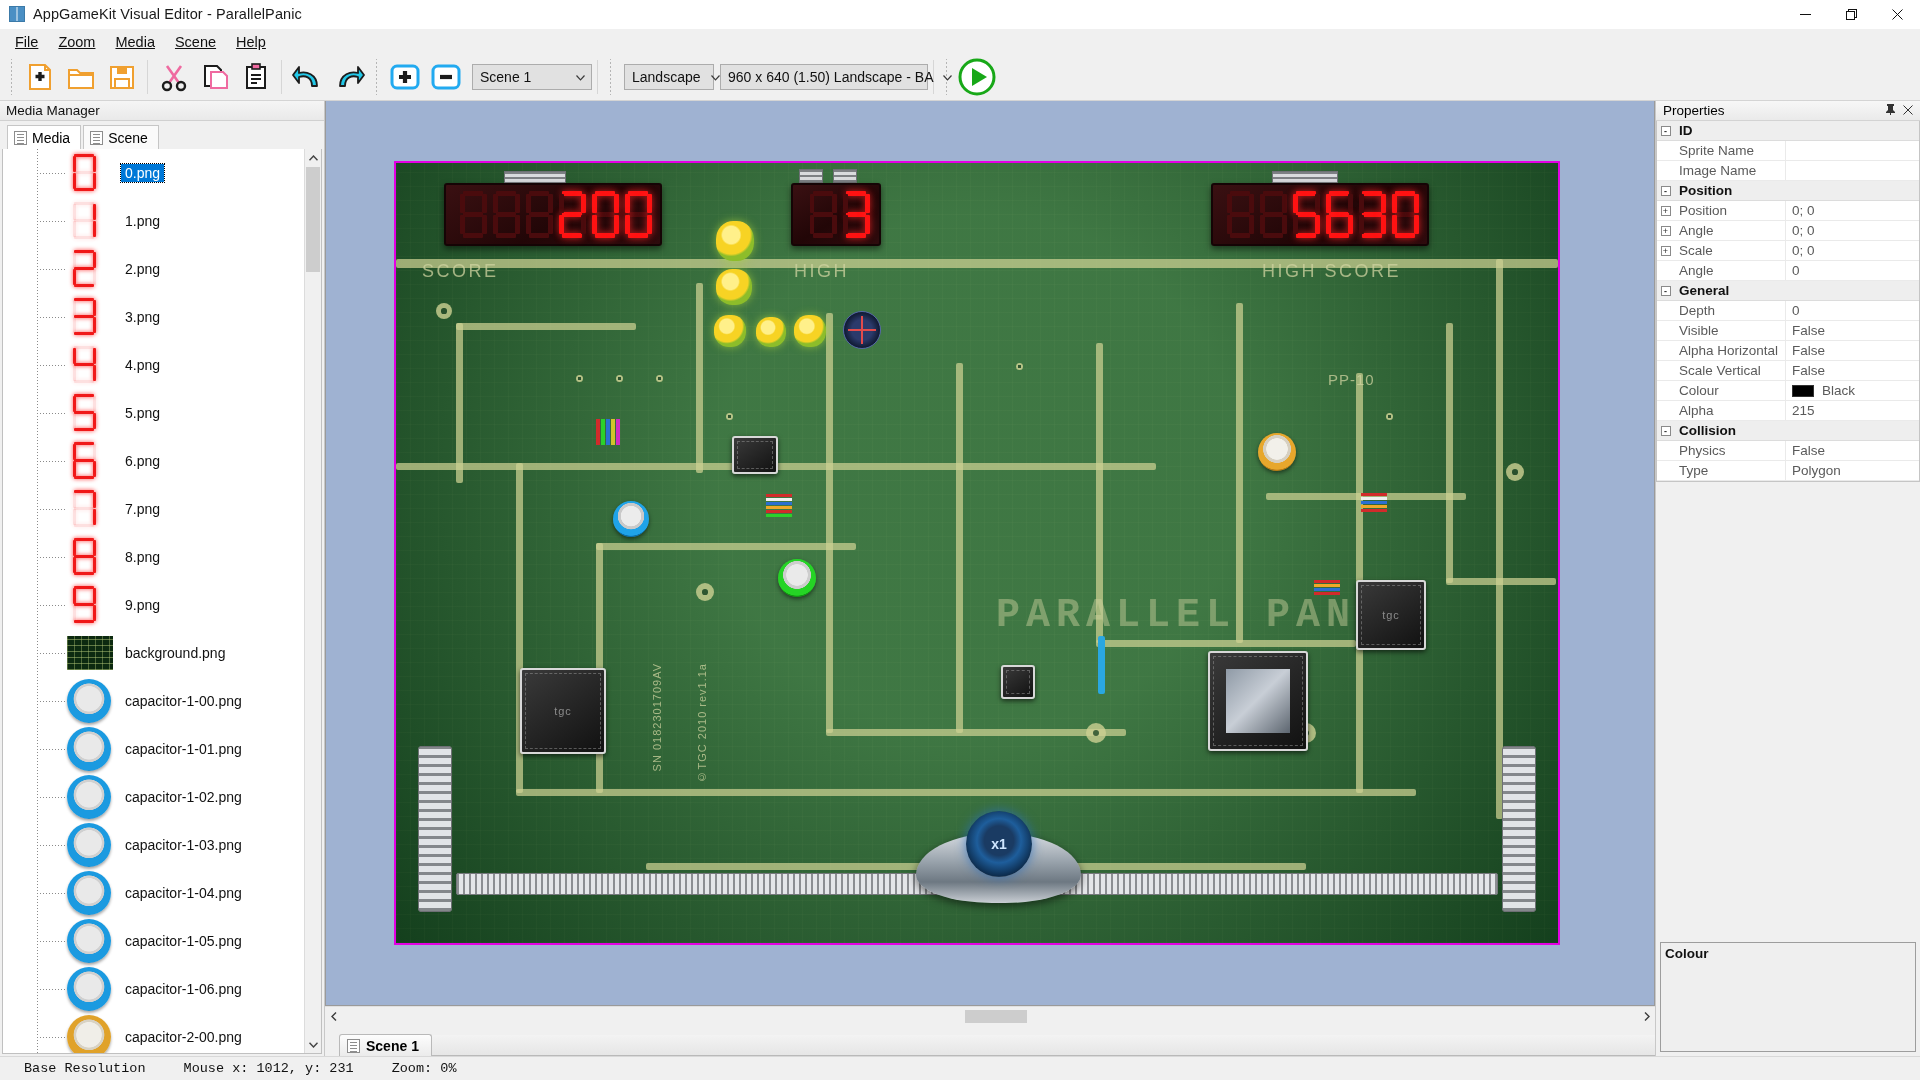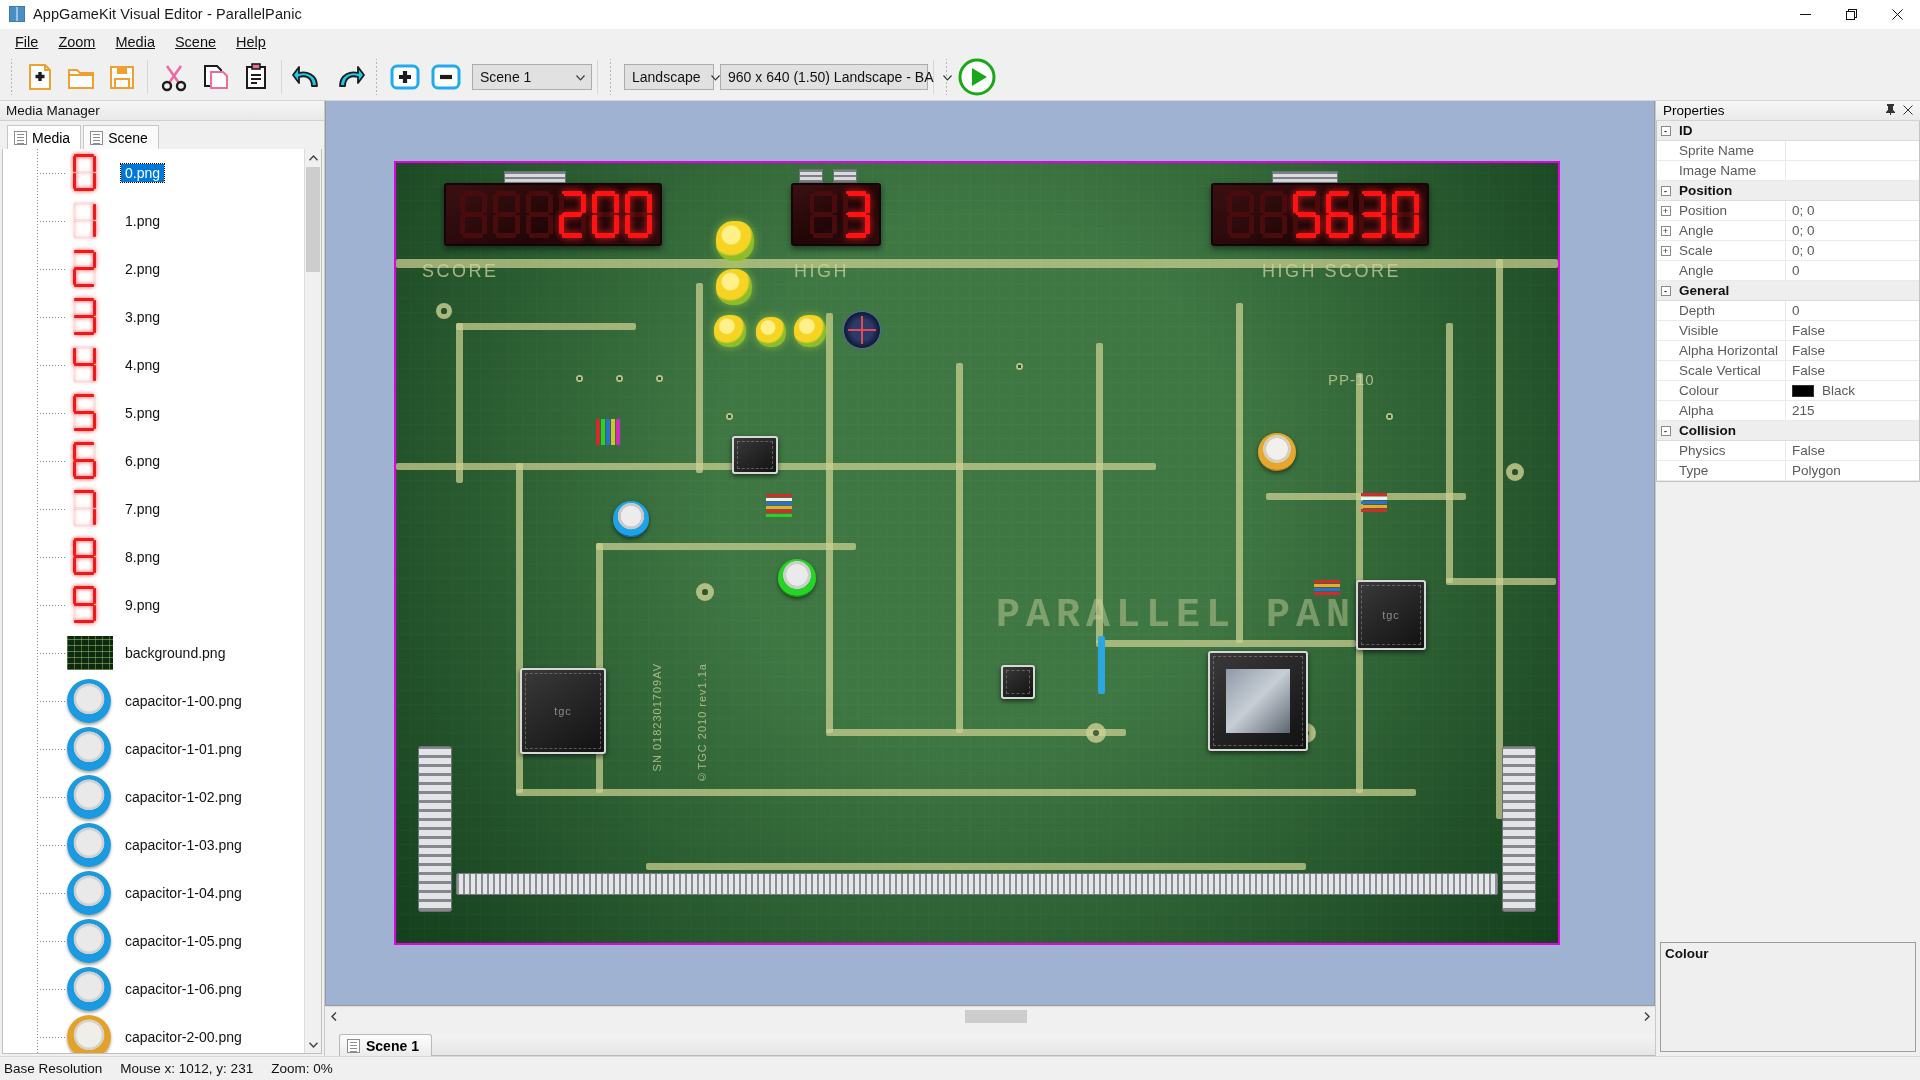--- a/index.html
+++ b/index.html
@@ -220,21 +220,21 @@
      overflow:hidden; white-space:nowrap;}
   .swatch{ width:22px;height:12px;background:#000;border:1px solid #333;}
   #prop-rest{ flex:1; background:#f0f0f0;}
   #colour-box{ height:110px; margin:4px 4px 4px 4px; background:#efefef;
      border:1px solid #9d9d9d; }
   #colour-box .hdr{ font-size:13.5px; font-weight:bold; padding:3px 0 0 4px; color:#111;}
 
   
   #statusbar{ height:24px; background:#f0f0f0; border-top:1px solid #d8d8d8;
      display:flex; align-items:center; font-size:13.5px; color:#111;}
-  #statusbar .cell{ padding:0 14px 0 4px;}
+  #statusbar .cell{ padding:0 14px 0 24px;font-family:Liberation Mono, monospace;}
 </style>
 </head>
 <body>
 
 <div id="titlebar">
   <div id="app-icon"></div>
   <div id="title-text">AppGameKit Visual Editor - ParallelPanic</div>
   <div class="win-btns">
     <div class="win-btn">
       <svg width="11" height="11" viewBox="0 0 11 11">
@@ -841,20 +841,26 @@
           <span style="background:#2b6fd1;width:26px"></span>
             <span style="background:#d12b2b;width:26px"></span>
         </div>
         <div class="bar" style="left:702px;top:473px;width:7px;height:58px"></div>
 
         <div class="side-conn" style="left:22px;top:583px;height:166px"></div>
         <div class="side-conn" style="left:1106px;top:583px;height:166px"></div>
 
         <div class="slot" style="left:60px;top:710px;width:1042px;height:22px"></div>
 
+        <div id="player">
+          <div class="body"></div>
+          <div class="core">
+            <b>x1</b>
+          </div>
+        </div>
       </div>
     </div>
 
     <div id="canvas-hsb-row">
       <div id="canvas-hsb">
         <div class="left">
           <svg width="6" height="9" viewBox="0 0 6 9">
               <path d="M5 0.5 L1 4.5 L5 8.5" fill="none" stroke="#3b3b3b" stroke-width="1.4"></path>
             </svg>
         </div>

